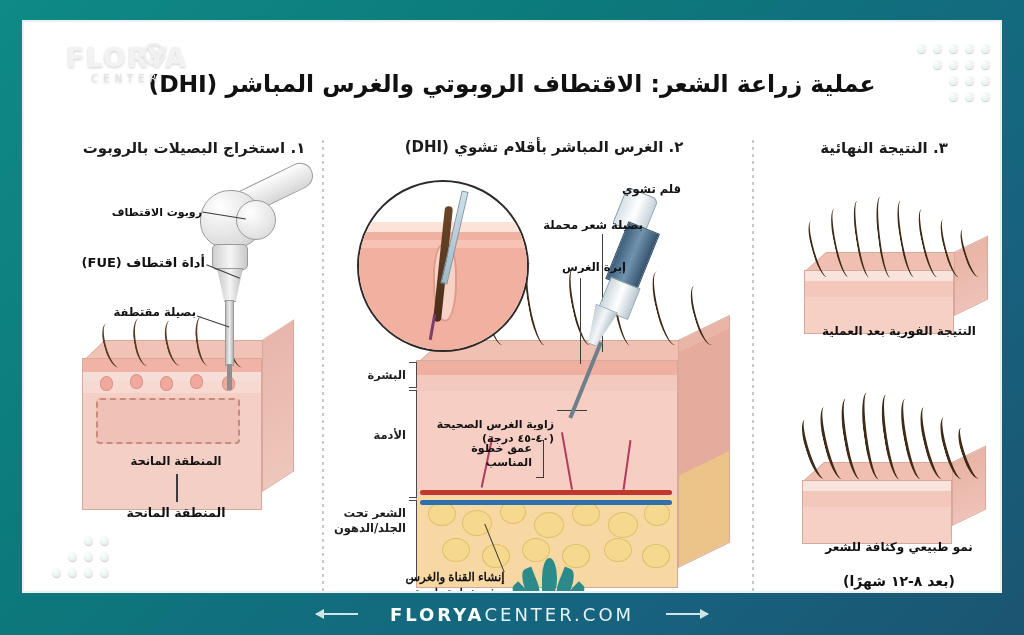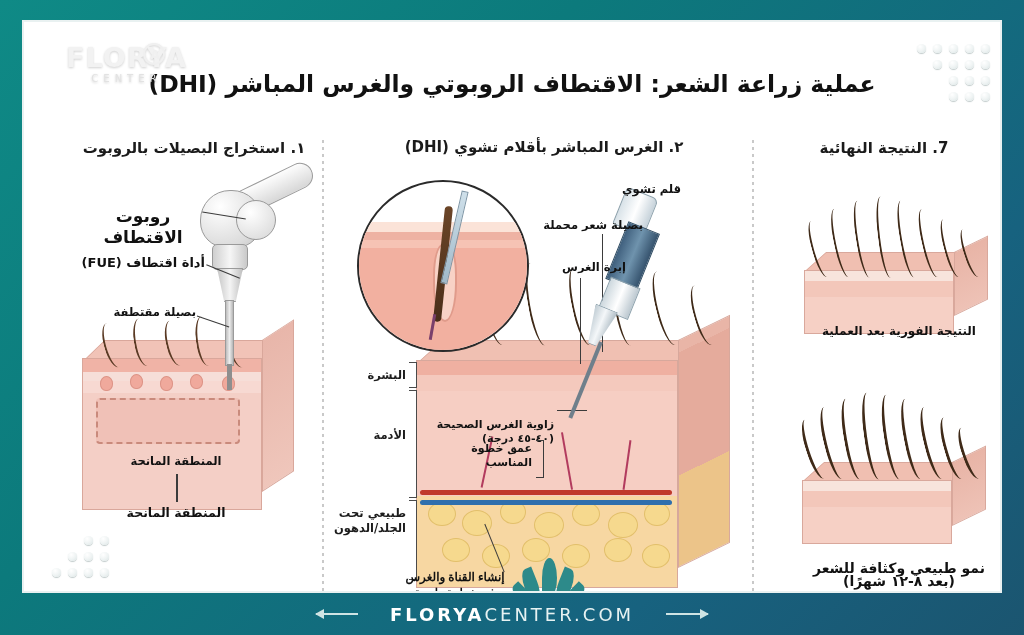--- a/index.html
+++ b/index.html
@@ -272,21 +272,21 @@
       <div class="l2">CENTER</div>
     </div>
 
     <div class="title">عملية زراعة الشعر: الاقتطاف الروبوتي والغرس المباشر (DHI)</div>
 
     <div class="divider" id="div-a"></div>
     <div class="divider" id="div-b"></div>
 
     <div class="col-head" id="head-1">١. استخراج البصيلات بالروبوت</div>
     <div class="col-head" id="head-2">٢. الغرس المباشر بأقلام تشوي (DHI)</div>
-    <div class="col-head" id="head-3">7. النتيجة النهائية</div>
+    <div class="col-head" id="head-3">٣. النتيجة النهائية</div>
 
     <div id="robot">
       <div class="arm"></div>
       <div class="joint"></div>
       <div class="ring"></div>
       <div class="neck"></div>
       <div class="cone"></div>
       <div class="shaft"></div>
       <div class="tip"></div>
     </div>
@@ -302,21 +302,21 @@
       <div class="bulb" style="left:108px;top:34px;"></div>
       <div class="bulb" style="left:140px;top:36px;"></div>
       <div class="hairstrand" style="left:22px;top:-18px;width:16px;height:46px;transform:rotate(-16deg);"></div>
       <div class="hairstrand" style="left:52px;top:-22px;width:16px;height:48px;transform:rotate(-10deg);"></div>
       <div class="hairstrand" style="left:84px;top:-20px;width:16px;height:46px;transform:rotate(-13deg);"></div>
       <div class="hairstrand" style="left:114px;top:-24px;width:16px;height:50px;transform:rotate(-8deg);"></div>
       <div class="hairstrand" style="left:146px;top:-18px;width:16px;height:46px;transform:rotate(-14deg);"></div>
       <div id="donor-box"></div>
     </div>
 
-    <div class="lbl" style="left:60px;top:184px;width:118px;text-align:center;font-size:17px;">روبوت الاقتطاف</div>
+    <div class="lbl" style="left:60px;top:184px;width:118px;text-align:right;font-size:11px;">روبوت الاقتطاف</div>
     <div class="lead" style="left:178px;top:193px;width:44px;height:1.4px;transform:rotate(9deg);"></div>
 
     <div class="lbl" style="left:57px;top:233px;width:124px;text-align:right;font-size:13px;">أداة اقتطاف (FUE)</div>
     <div class="lead" style="left:181px;top:249px;width:36px;height:1.4px;transform:rotate(22deg);"></div>
 
     <div class="lbl" style="left:62px;top:283px;width:110px;text-align:right;font-size:11.5px;">بصيلة مقتطفة</div>
     <div class="lead" style="left:172px;top:299px;width:34px;height:1.4px;transform:rotate(19deg);"></div>
 
     <div class="lbl" style="left:86px;top:432px;width:132px;text-align:center;font-size:11.5px;z-index:7;">المنطقة المانحة</div>
     <div class="lead" style="left:152px;top:452px;width:1.6px;height:28px;"></div>
@@ -377,21 +377,21 @@
       <i style="left:106px;top:4px;width:18px;height:84px;transform:rotate(-10deg);"></i>
       <i style="left:150px;top:8px;width:18px;height:80px;transform:rotate(-12deg);"></i>
       <i style="left:192px;top:2px;width:18px;height:86px;transform:rotate(-9deg);"></i>
       <i style="left:234px;top:12px;width:18px;height:76px;transform:rotate(-14deg);"></i>
       <i style="left:272px;top:26px;width:16px;height:62px;transform:rotate(-16deg);"></i>
     </div>
 
     <div class="lbl" style="left:322px;top:346px;width:60px;text-align:right;font-size:11.5px;color:#1d1d1d;">البشرة</div>
     <div class="lbl" style="left:322px;top:406px;width:60px;text-align:right;font-size:11.5px;color:#1d1d1d;">الأدمة</div>
     <div class="lbl" style="left:306px;top:484px;width:76px;text-align:right;font-size:11.5px;color:#1d1d1d;line-height:1.3;">
-      <div>طبيعي تحت</div>
+      <div>الشعر تحت</div>
       <div>الجلد/الدهون</div>
     </div>
     <div style="position:absolute;left:385px;top:340px;width:7px;height:24px;border:1.4px solid #4a4a4a;border-left:none;z-index:5;"></div>
     <div style="position:absolute;left:385px;top:368px;width:7px;height:106px;border:1.4px solid #4a4a4a;border-left:none;z-index:5;"></div>
     <div style="position:absolute;left:385px;top:478px;width:7px;height:78px;border:1.4px solid #4a4a4a;border-left:none;z-index:5;"></div>
 
     <div class="lbl" style="left:398px;top:380px;width:132px;text-align:right;font-size:11px;line-height:1.3;z-index:7;margin-top:16px;">
       <div>زاوية الغرس الصحيحة</div>
       <div>(٤٠-٤٥ درجة)</div>
     </div>
@@ -443,21 +443,21 @@
       <i style="left:4px;top:28px;width:14px;height:62px;transform:rotate(-18deg);border-left-width:3px;"></i>
       <i style="left:22px;top:16px;width:15px;height:74px;transform:rotate(-14deg);border-left-width:3px;"></i>
       <i style="left:42px;top:8px;width:15px;height:82px;transform:rotate(-10deg);border-left-width:3px;"></i>
       <i style="left:62px;top:2px;width:15px;height:88px;transform:rotate(-8deg);border-left-width:3px;"></i>
       <i style="left:82px;top:4px;width:15px;height:86px;transform:rotate(-9deg);border-left-width:3px;"></i>
       <i style="left:102px;top:8px;width:15px;height:82px;transform:rotate(-11deg);border-left-width:3px;"></i>
       <i style="left:122px;top:16px;width:15px;height:74px;transform:rotate(-14deg);border-left-width:3px;"></i>
       <i style="left:142px;top:26px;width:14px;height:64px;transform:rotate(-16deg);border-left-width:3px;"></i>
       <i style="left:160px;top:36px;width:13px;height:54px;transform:rotate(-19deg);border-left-width:3px;"></i>
     </div>
-    <div class="lbl" style="left:770px;top:518px;width:210px;text-align:center;font-size:14px;margin-top:20px;">نمو طبيعي وكثافة للشعر</div>
+    <div class="lbl" style="left:770px;top:518px;width:210px;text-align:center;font-size:12px;">نمو طبيعي وكثافة للشعر</div>
     <div class="lbl" style="left:770px;top:550px;width:210px;text-align:center;font-size:14px;line-height:1.3;">
       <div>(بعد ٨-١٢ شهرًا)</div>
     </div>
 
   </div>
 
   <div class="footer">
     <div class="arrow right"></div>
     <div class="ftxt">
       <b>FLORYA</b><span>CENTER.COM</span>

